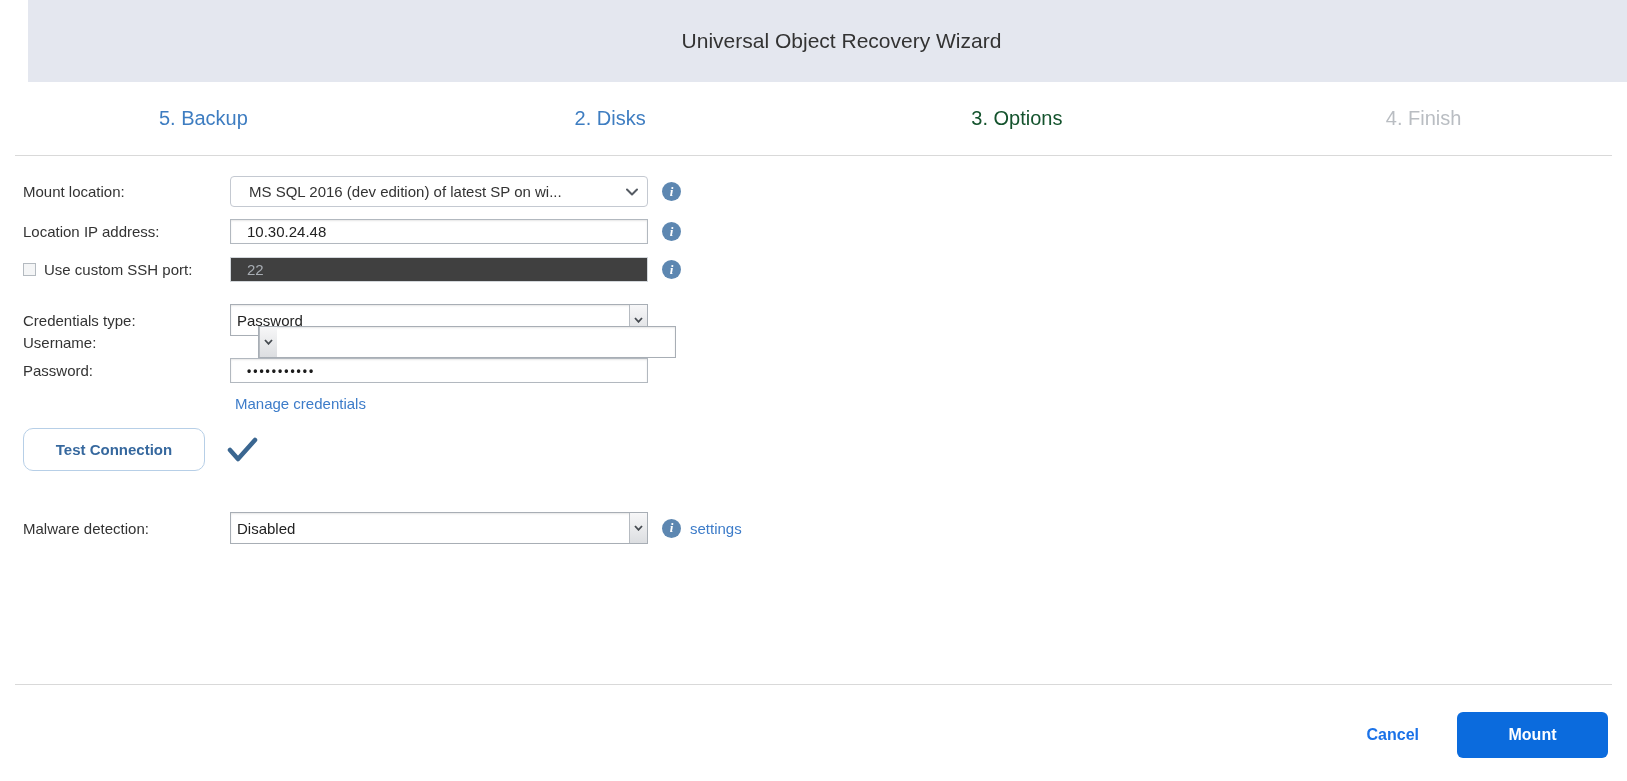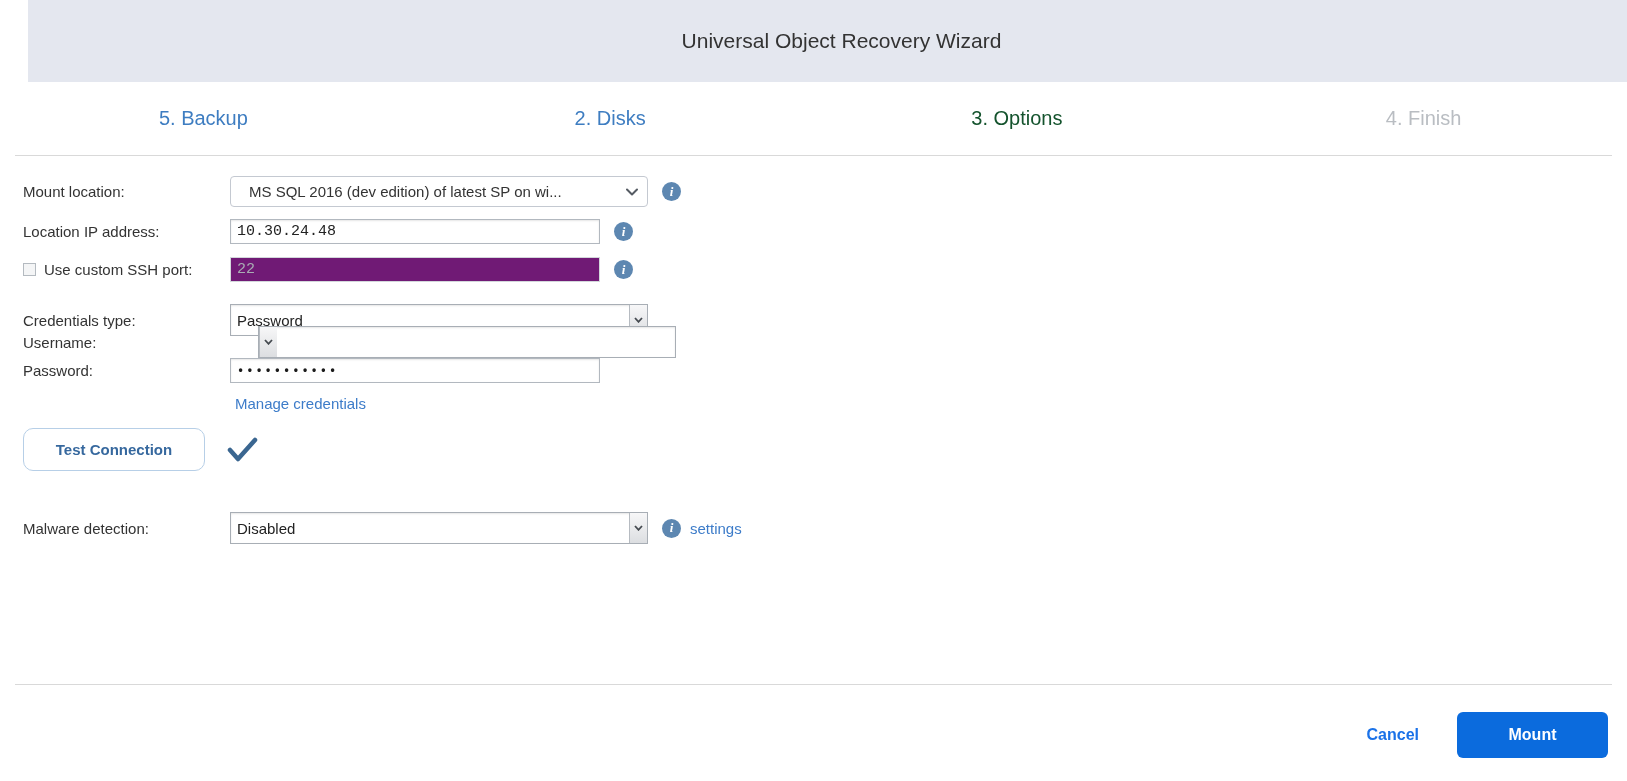--- a/index.html
+++ b/index.html
@@ -28,24 +28,24 @@
   .flabel { width:207px; font-size:15px; color:#333333; }
 
   
   .select-modern { width:418px; height:31px; border:1px solid #c4c9d1; border-radius:4px;
                    background:#ffffff; display:flex; align-items:center; cursor:pointer; }
   .select-modern .val { flex:1; padding-left:18px; font-size:15px; color:#333333;
                         white-space:nowrap; overflow:hidden; }
   .select-modern .chev { width:30px; display:flex; justify-content:center; align-items:center; }
 
   
-  .tinput { width:370px; height:25px; border:1px solid #b2b8bf; background:#ffffff;
-            font-family:Liberation Mono, monospace; font-size:15px; color:#222222;
-            padding:0 6px; box-shadow:inset 0 1px 2px rgba(0,0,0,0.10); }
-  .tinput:disabled { border-color:#d3d7db; color:#a8adb3; background:#701a75;
+  .tinput { width:418px; height:25px; border:1px solid #b2b8bf; background:#ffffff;
+            font-family:Liberation Sans, sans-serif; font-size:15px; color:#222222;
+            padding:0 16px; box-shadow:inset 0 1px 2px rgba(0,0,0,0.10); }
+  .tinput:disabled { border-color:#d3d7db; color:#a8adb3; background:#404040;
                      box-shadow:none; -webkit-text-fill-color:#a8adb3; }
 
   
   .combo { width:418px; height:32px; border:1px solid #a8aeb5; background:#ffffff;
            display:flex; align-items:stretch; cursor:pointer;
            box-shadow:inset 0 1px 2px rgba(0,0,0,0.10); }
   .combo .val { flex:1; display:flex; align-items:center; padding-left:6px;
                 font-size:15px; color:#222222; white-space:nowrap; overflow:hidden; }
   .combo .btn { width:18px; border-left:1px solid #b6bbc1;
                 background:linear-gradient(#f7f7f8,#dcdee1);

